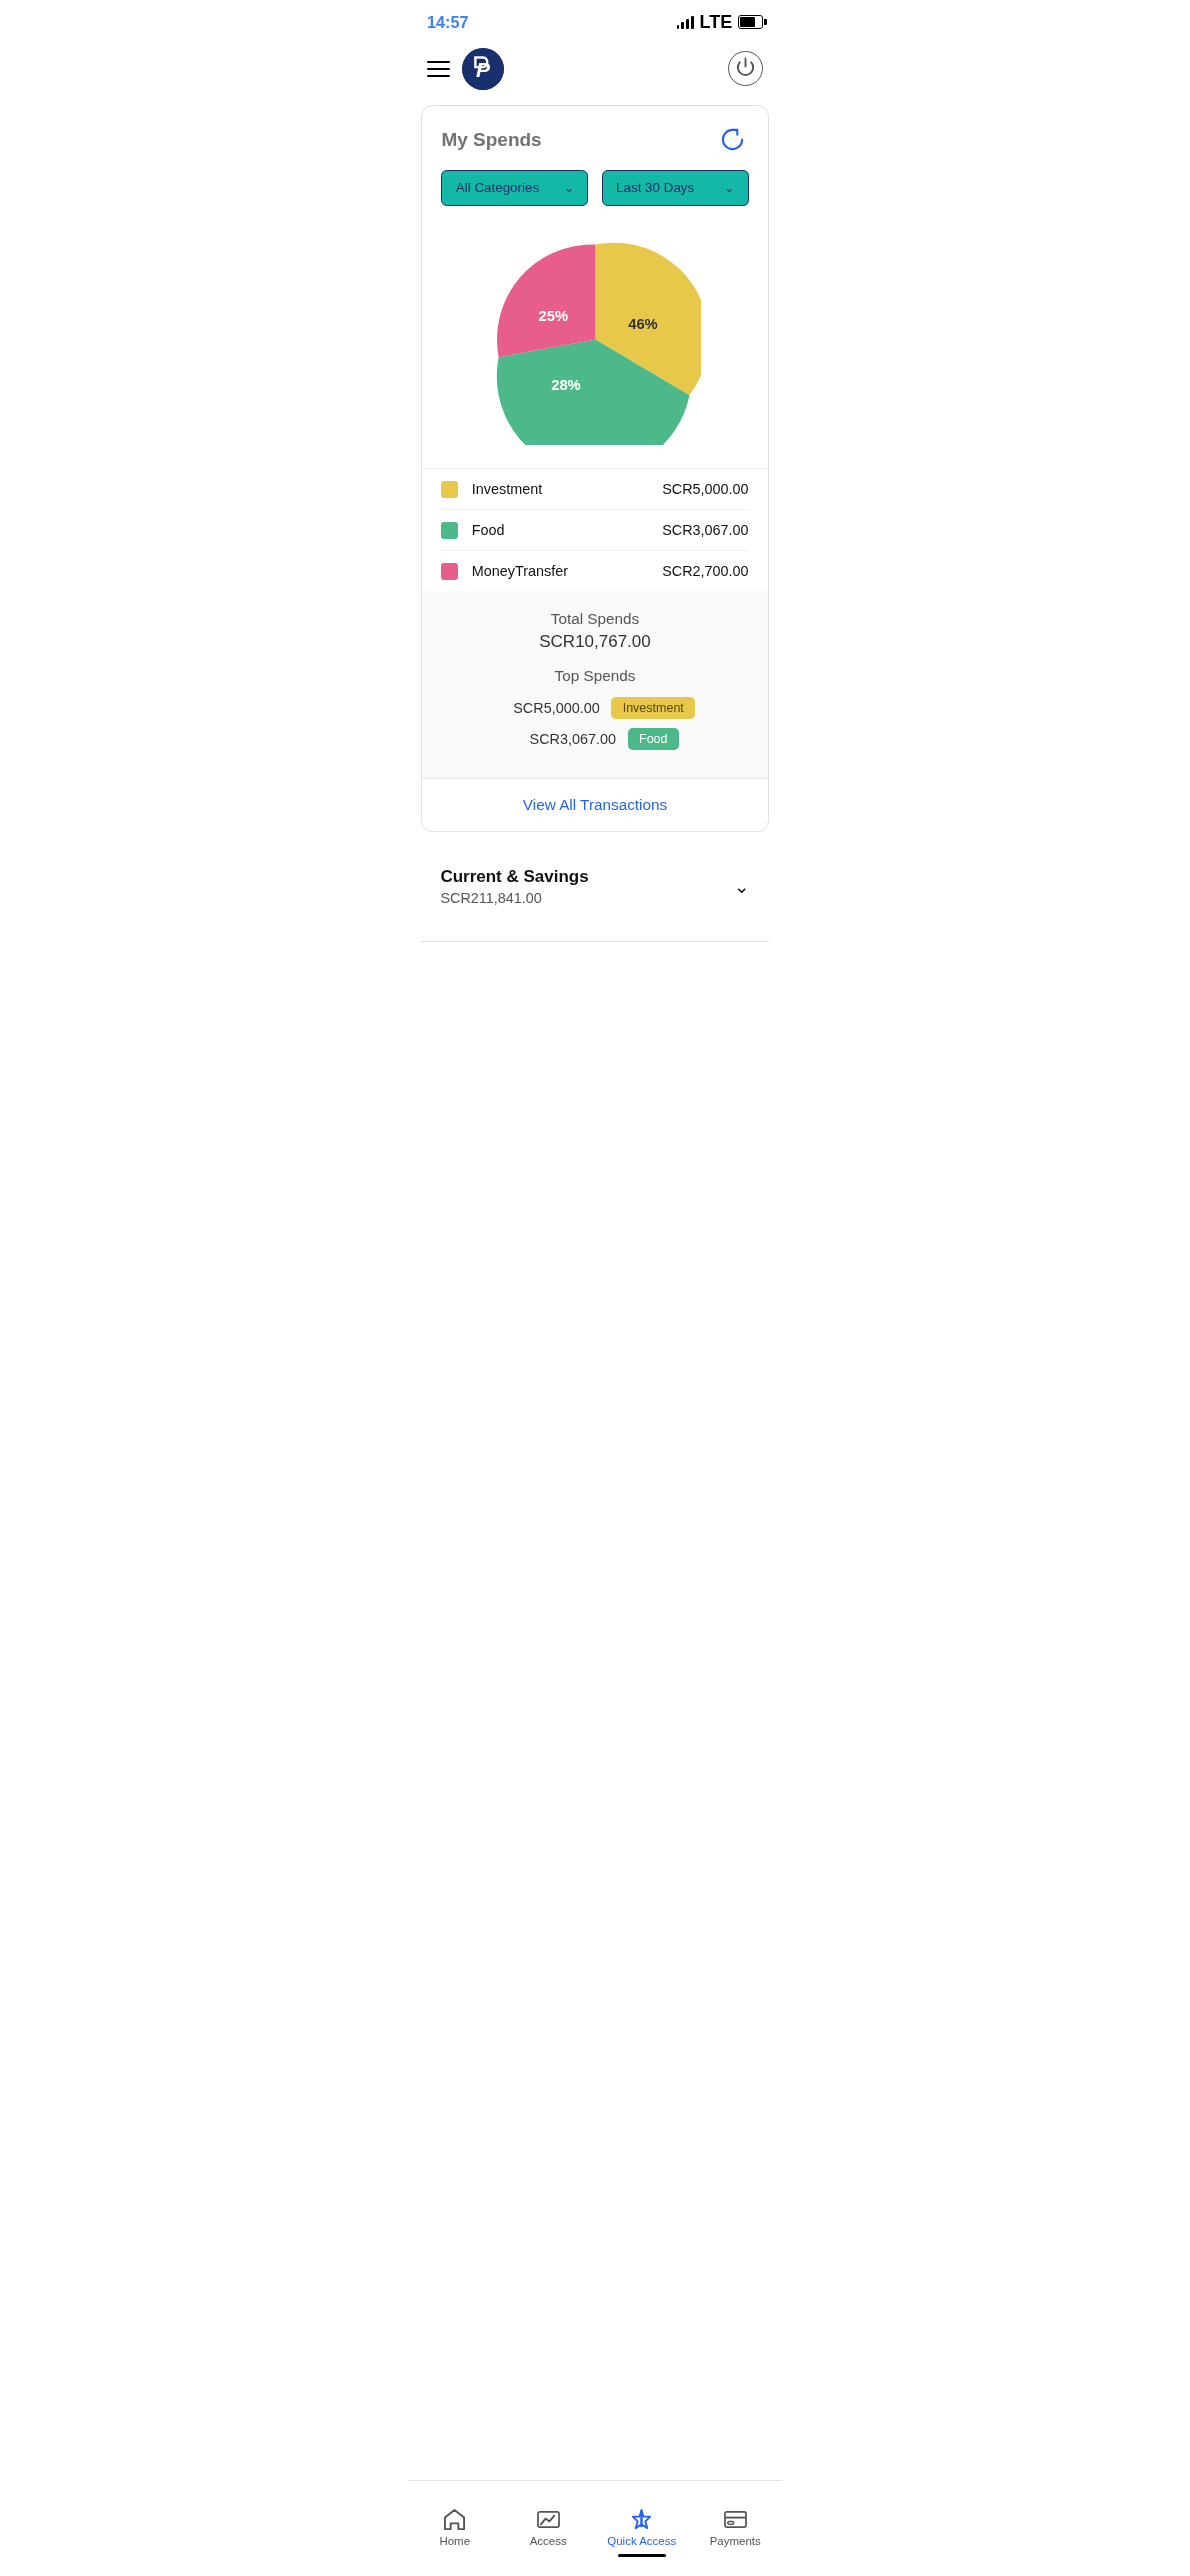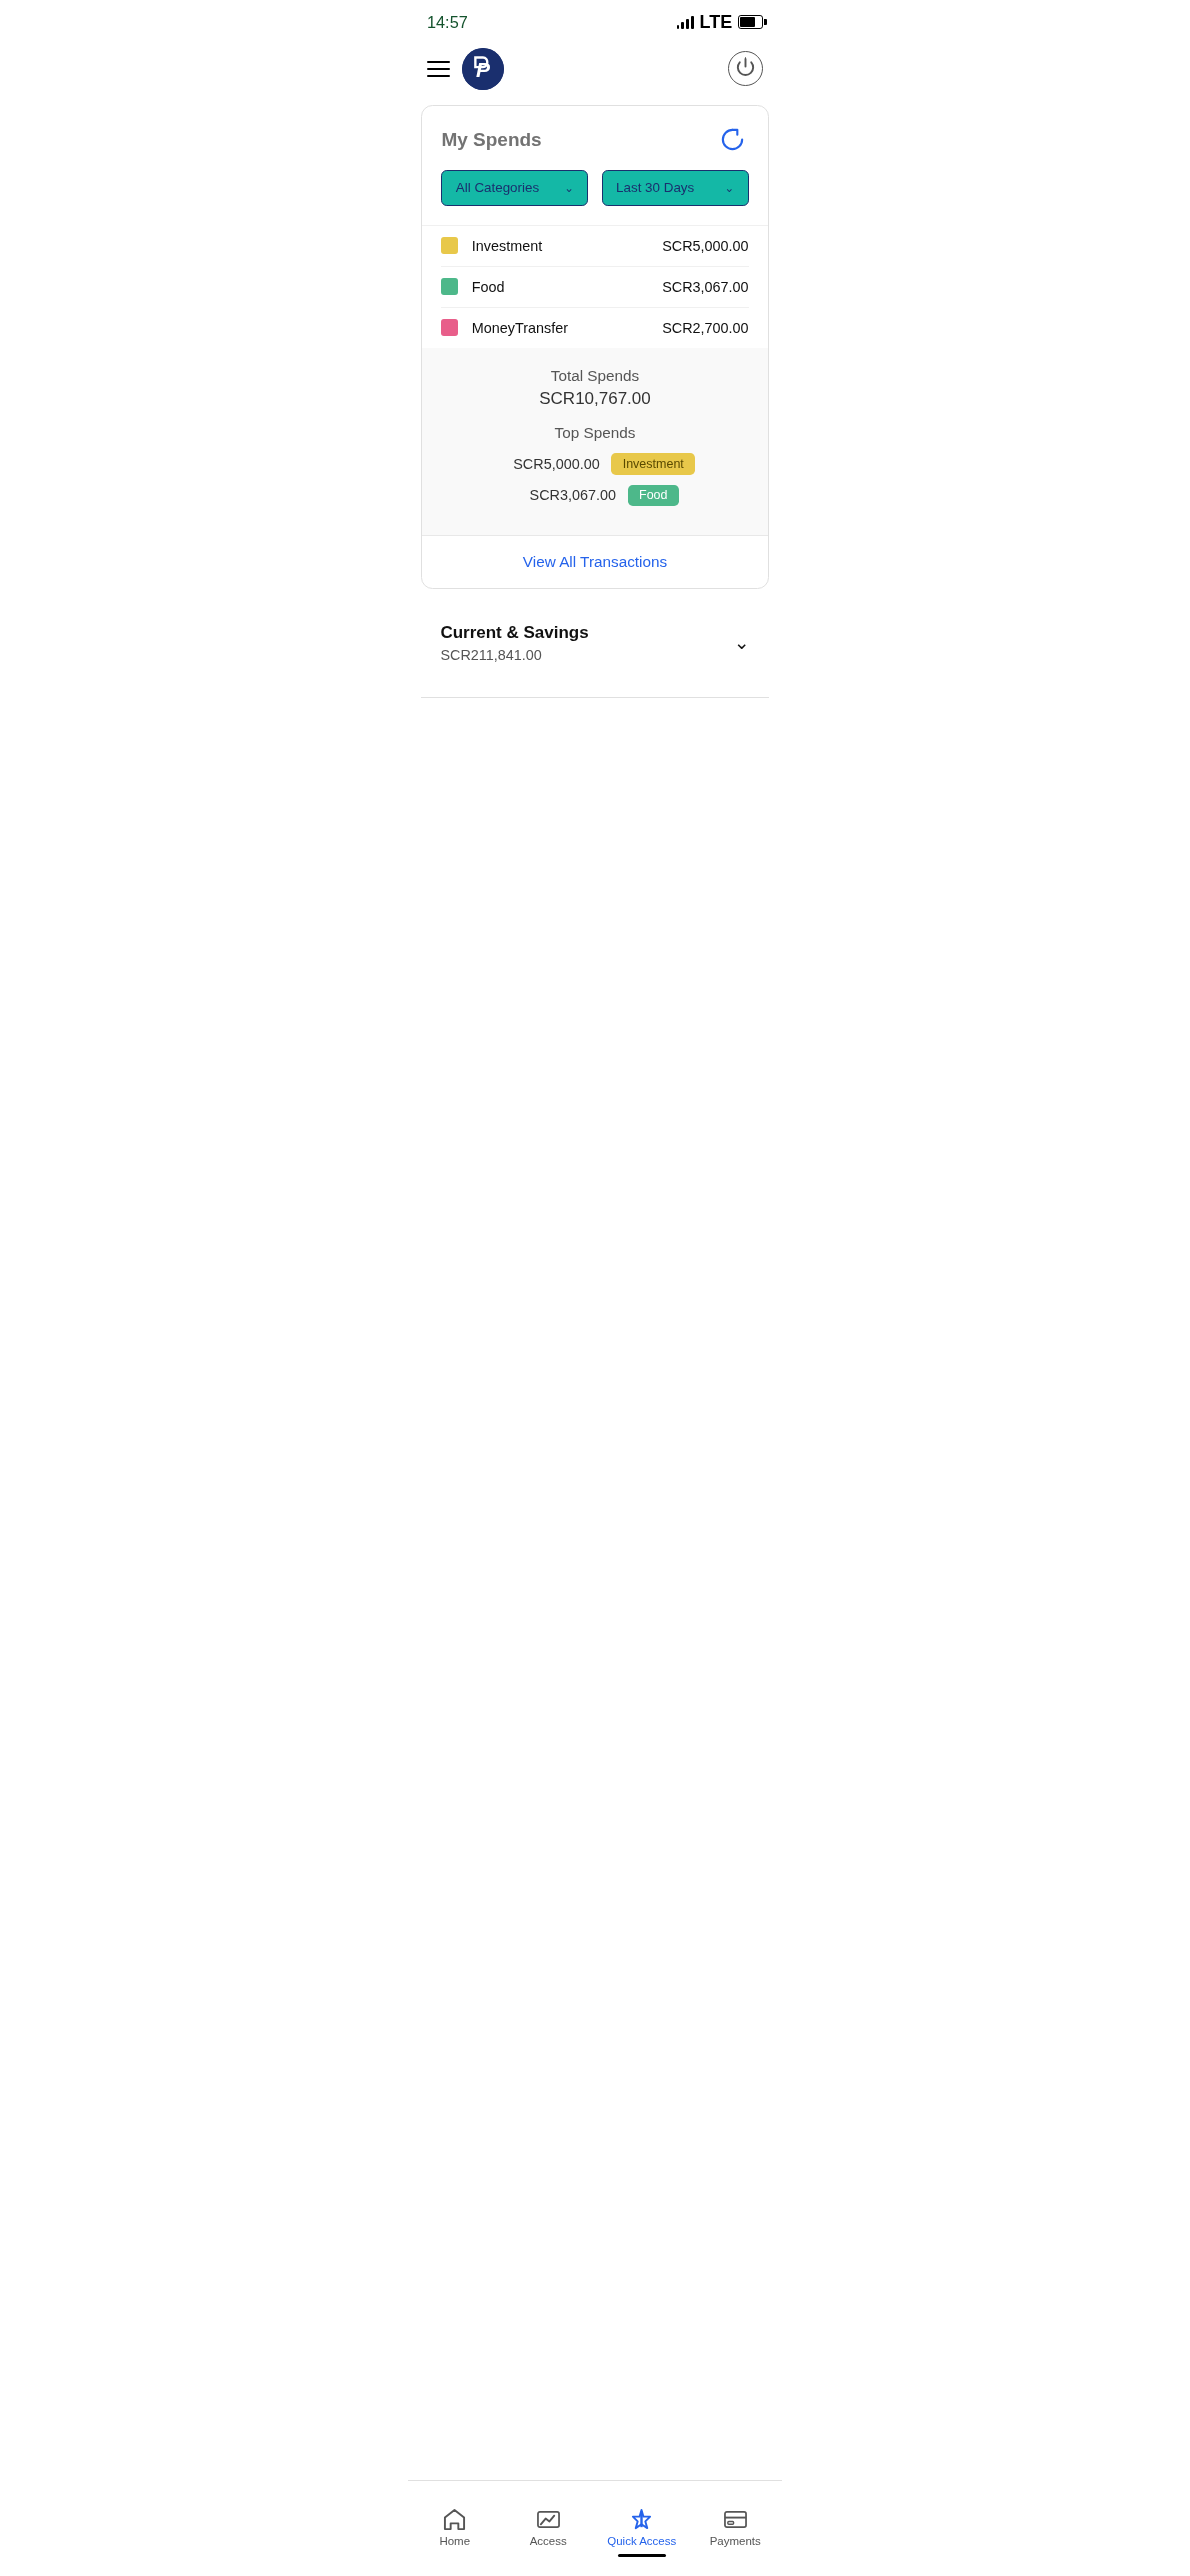--- a/index.html
+++ b/index.html
@@ -18,22 +18,22 @@
     
     .status-bar {
       display: flex;
       justify-content: space-between;
       align-items: center;
       padding: 11.5px 19px 5.8px;
       background: #fff;
     }
     .status-time {
       font-size: 16.3px;
-      font-weight: 400;
-      color: #14532d;
+      font-weight: 700;
+      color: #3b82f6;
     }
     .status-icons {
       display: flex;
       align-items: center;
       gap: 5.8px;
     }
     .signal-bars {
       display: flex;
       align-items: flex-end;
       gap: 1.9px;
@@ -432,20 +432,34 @@
     <div class="filter-btn">
       <span class="filter-label">All Categories</span>
       <span class="chevron-down">⌄</span>
     </div>
     <div class="filter-btn">
       <span class="filter-label">Last 30 Days</span>
       <span class="chevron-down">⌄</span>
     </div>
   </div>
 
+  <div class="pie-container">
+    <svg class="pie-svg" viewBox="0 0 200 200">
+
+      <path d="M100,100 L100,10 A90,90 0 0,1 189.1,152.8 Z" fill="#e8c84a"></path>
+
+      <path d="M100,100 L189.1,152.8 A90,90 0 0,1 8.2,116.8 Z" fill="#4db88a"></path>
+
+      <path d="M100,100 L8.2,116.8 A90,90 0 0,1 100,10 Z" fill="#e85e8a"></path>
+
+      <text x="145" y="90" text-anchor="middle" fill="#333" font-size="14" font-weight="600">46%</text>
+      <text x="72" y="148" text-anchor="middle" fill="#fff" font-size="14" font-weight="600">28%</text>
+      <text x="60" y="82" text-anchor="middle" fill="#fff" font-size="14" font-weight="600">25%</text>
+    </svg>
+  </div>
 
   <div class="legend">
     <div class="legend-item">
       <div class="legend-dot" style="background:#e8c84a;"></div>
       <span class="legend-name">Investment</span>
       <span class="legend-amount">SCR5,000.00</span>
     </div>
     <div class="legend-item">
       <div class="legend-dot" style="background:#4db88a;"></div>
       <span class="legend-name">Food</span>

